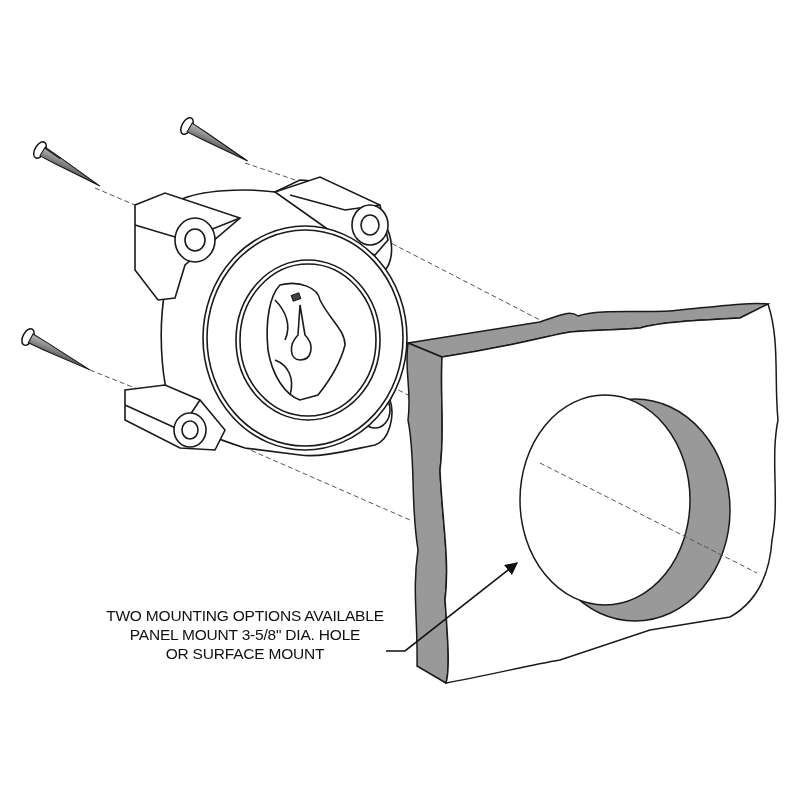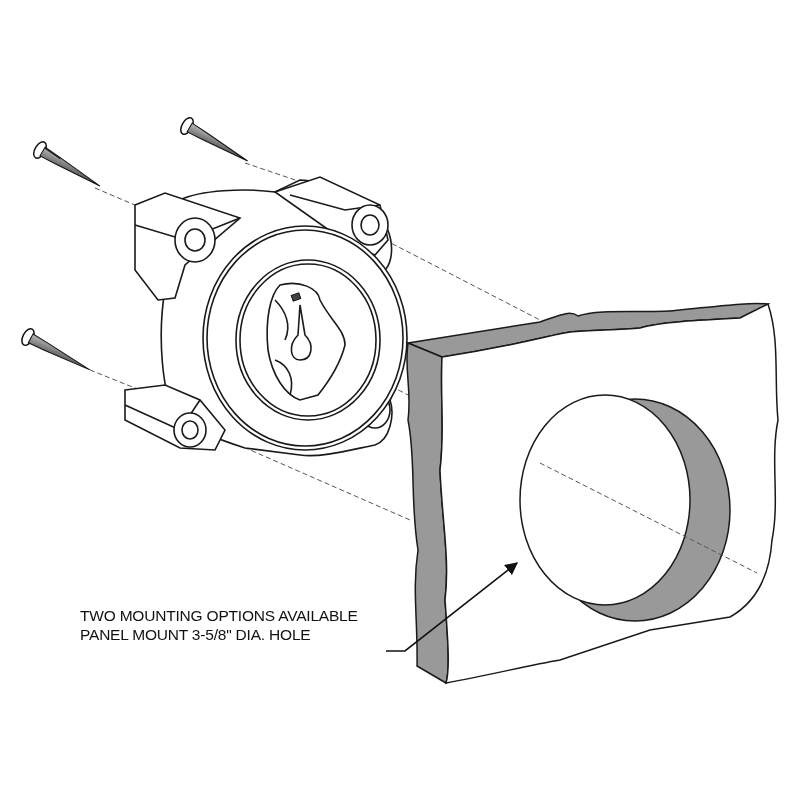--- a/index.html
+++ b/index.html
@@ -3,21 +3,21 @@
 <meta charset="utf-8">
 <style>
   html, body { margin: 0; padding: 0; background: #ffffff; }
   body { width: 800px; height: 800px; position: relative; overflow: hidden; }
   #diagram { position: absolute; left: 0; top: 0; width: 800px; height: 800px; }
   .callout {
     position: absolute;
     left: 80px; top: 606px; width: 330px;
     font-family: "Liberation Sans", sans-serif;
     font-size: 15.5px; line-height: 19px;
-    color: #111; text-align: left; letter-spacing: -0.2px;
+    color: #111; text-align: center; letter-spacing: -0.2px;
   }
   .callout div { white-space: nowrap; }
 </style>
 </head>
 <body>
 
 <svg id="diagram" viewBox="0 0 800 800" xmlns="http://www.w3.org/2000/svg">
   <defs>
     <marker id="arrowhead" viewBox="0 0 10 10" refX="9" refY="5" markerWidth="8" markerHeight="8" orient="auto">
       <path d="M0,0 L10,5 L0,10 z" fill="#111"></path>
@@ -96,13 +96,14 @@
   </g>
 
   <line x1="540" y1="463" x2="757" y2="573" stroke="#555" stroke-width="1" stroke-dasharray="5,3"></line>
 
   <path d="M386,651 L405,651 L517,563" fill="none" stroke="#111" stroke-width="1.6" marker-end="url(#arrowhead)"></path>
 </svg>
 
 <div class="callout">
   <div>TWO MOUNTING OPTIONS AVAILABLE</div>
   <div>PANEL MOUNT 3-5/8" DIA.  HOLE</div>
+  <div>OR SURFACE MOUNT</div>
 </div>
 
 </body></html>

